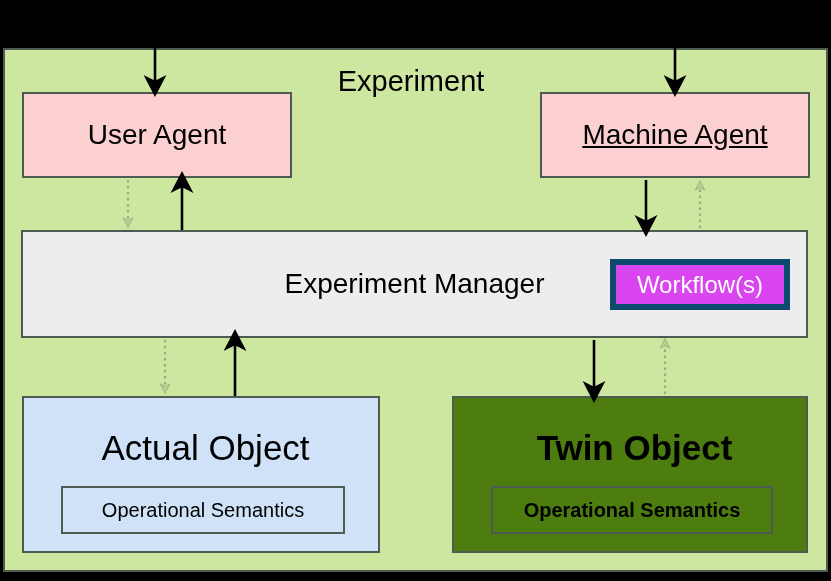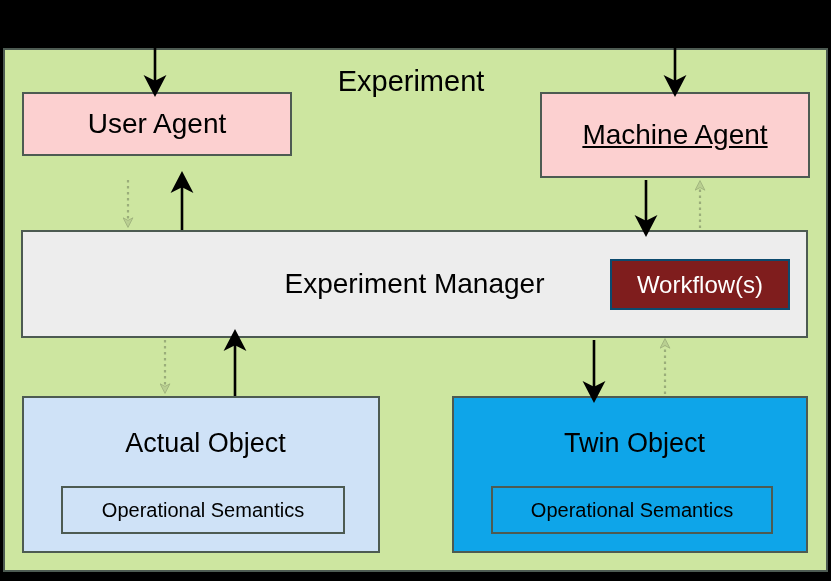--- a/index.html
+++ b/index.html
@@ -13,38 +13,38 @@
 
   
   #experiment-panel{left:3px;top:48px;width:825px;height:524px;
        background:#cde6a0;border:2px solid #4d5b52;
        display:block;}
 
   #experiment-title{position:absolute;left:330px;top:62px;width:162px;height:38px;
        font-size:29px;color:#000;display:flex;align-items:center;justify-content:center;}
 
   .agent{background:#fcd0d0;border:2px solid #4d5b52;font-size:28px;}
-  #user-agent{left:22px;top:92px;width:270px;height:64px;}
+  #user-agent{left:22px;top:92px;width:270px;height:86px;}
   #machine-agent{left:540px;top:92px;width:270px;height:86px;text-decoration:underline;}
 
   #experiment-manager{left:21px;top:230px;width:787px;height:108px;
        background:#ededed;border:2px solid #4d5b52;font-size:28px;
        flex-direction:column;}
   #experiment-manager .ln{display:block;}
 
   #workflows{left:610px;top:259px;width:180px;height:51px;
-       background:#7f1d1d;border:2px solid #0c4a6e;color:#fff;font-size:24px;}
+       background:#d946ef;border:6px solid #0c4a6e;color:#fff;font-size:24px;}
 
   #actual-object{left:22px;top:396px;width:358px;height:157px;
        background:#cfe2f7;border:2px solid #4d5b52;
        flex-direction:column;justify-content:flex-start;}
   #twin-object{left:452px;top:396px;width:356px;height:157px;
-       background:#0ea5e9;border:2px solid #4d5b52;
-       flex-direction:column;justify-content:flex-start;}
-  .obj-title{font-size:27px;margin-top:30px;margin-left:9px;}
+       background:#4d7c0f;border:2px solid #4d5b52;
+       flex-direction:column;justify-content:flex-start;font-weight:bold;}
+  .obj-title{font-size:35px;margin-top:30px;margin-left:9px;}
   .semantics{box-sizing:border-box;border:2px solid #4d5b52;
        font-size:20px;display:flex;align-items:center;justify-content:center;
        background:transparent;}
   #actual-semantics{position:absolute;left:37px;top:88px;width:284px;height:48px;}
   #twin-semantics{position:absolute;left:37px;top:88px;width:282px;height:48px;}
 
   svg#arrows{position:absolute;left:0;top:0;width:831px;height:581px;
        pointer-events:none;}
 </style>
 </head>

